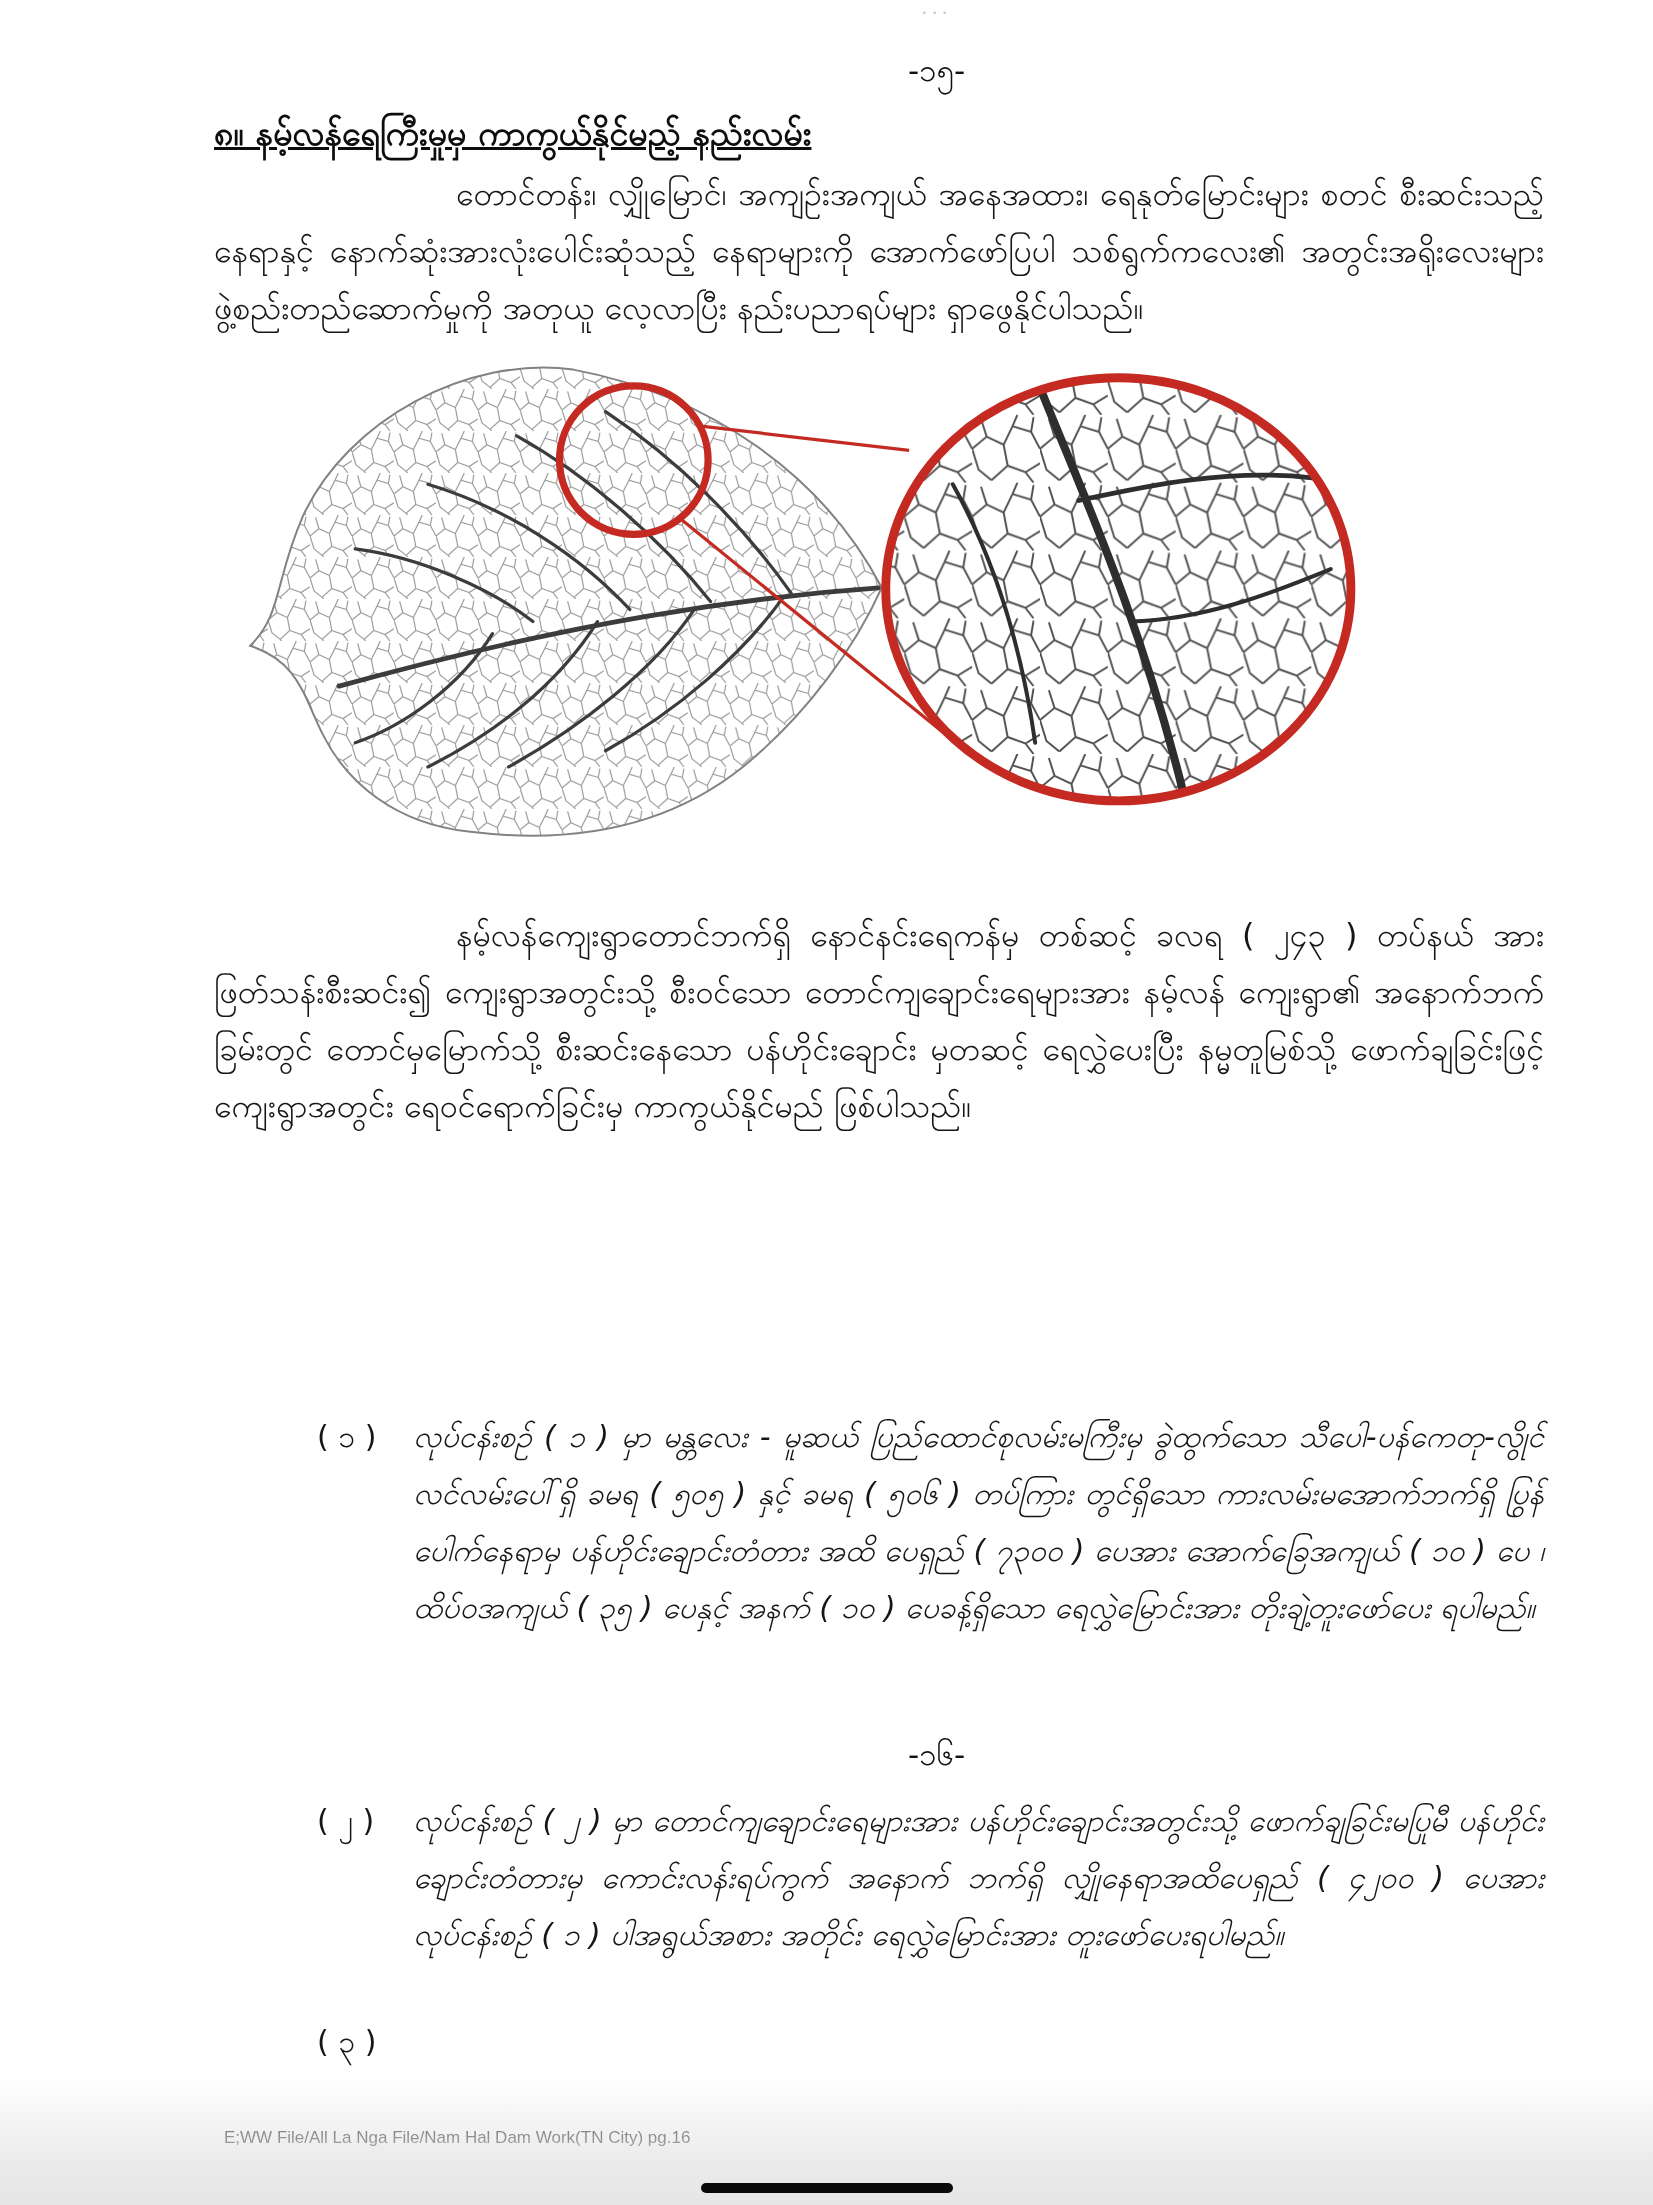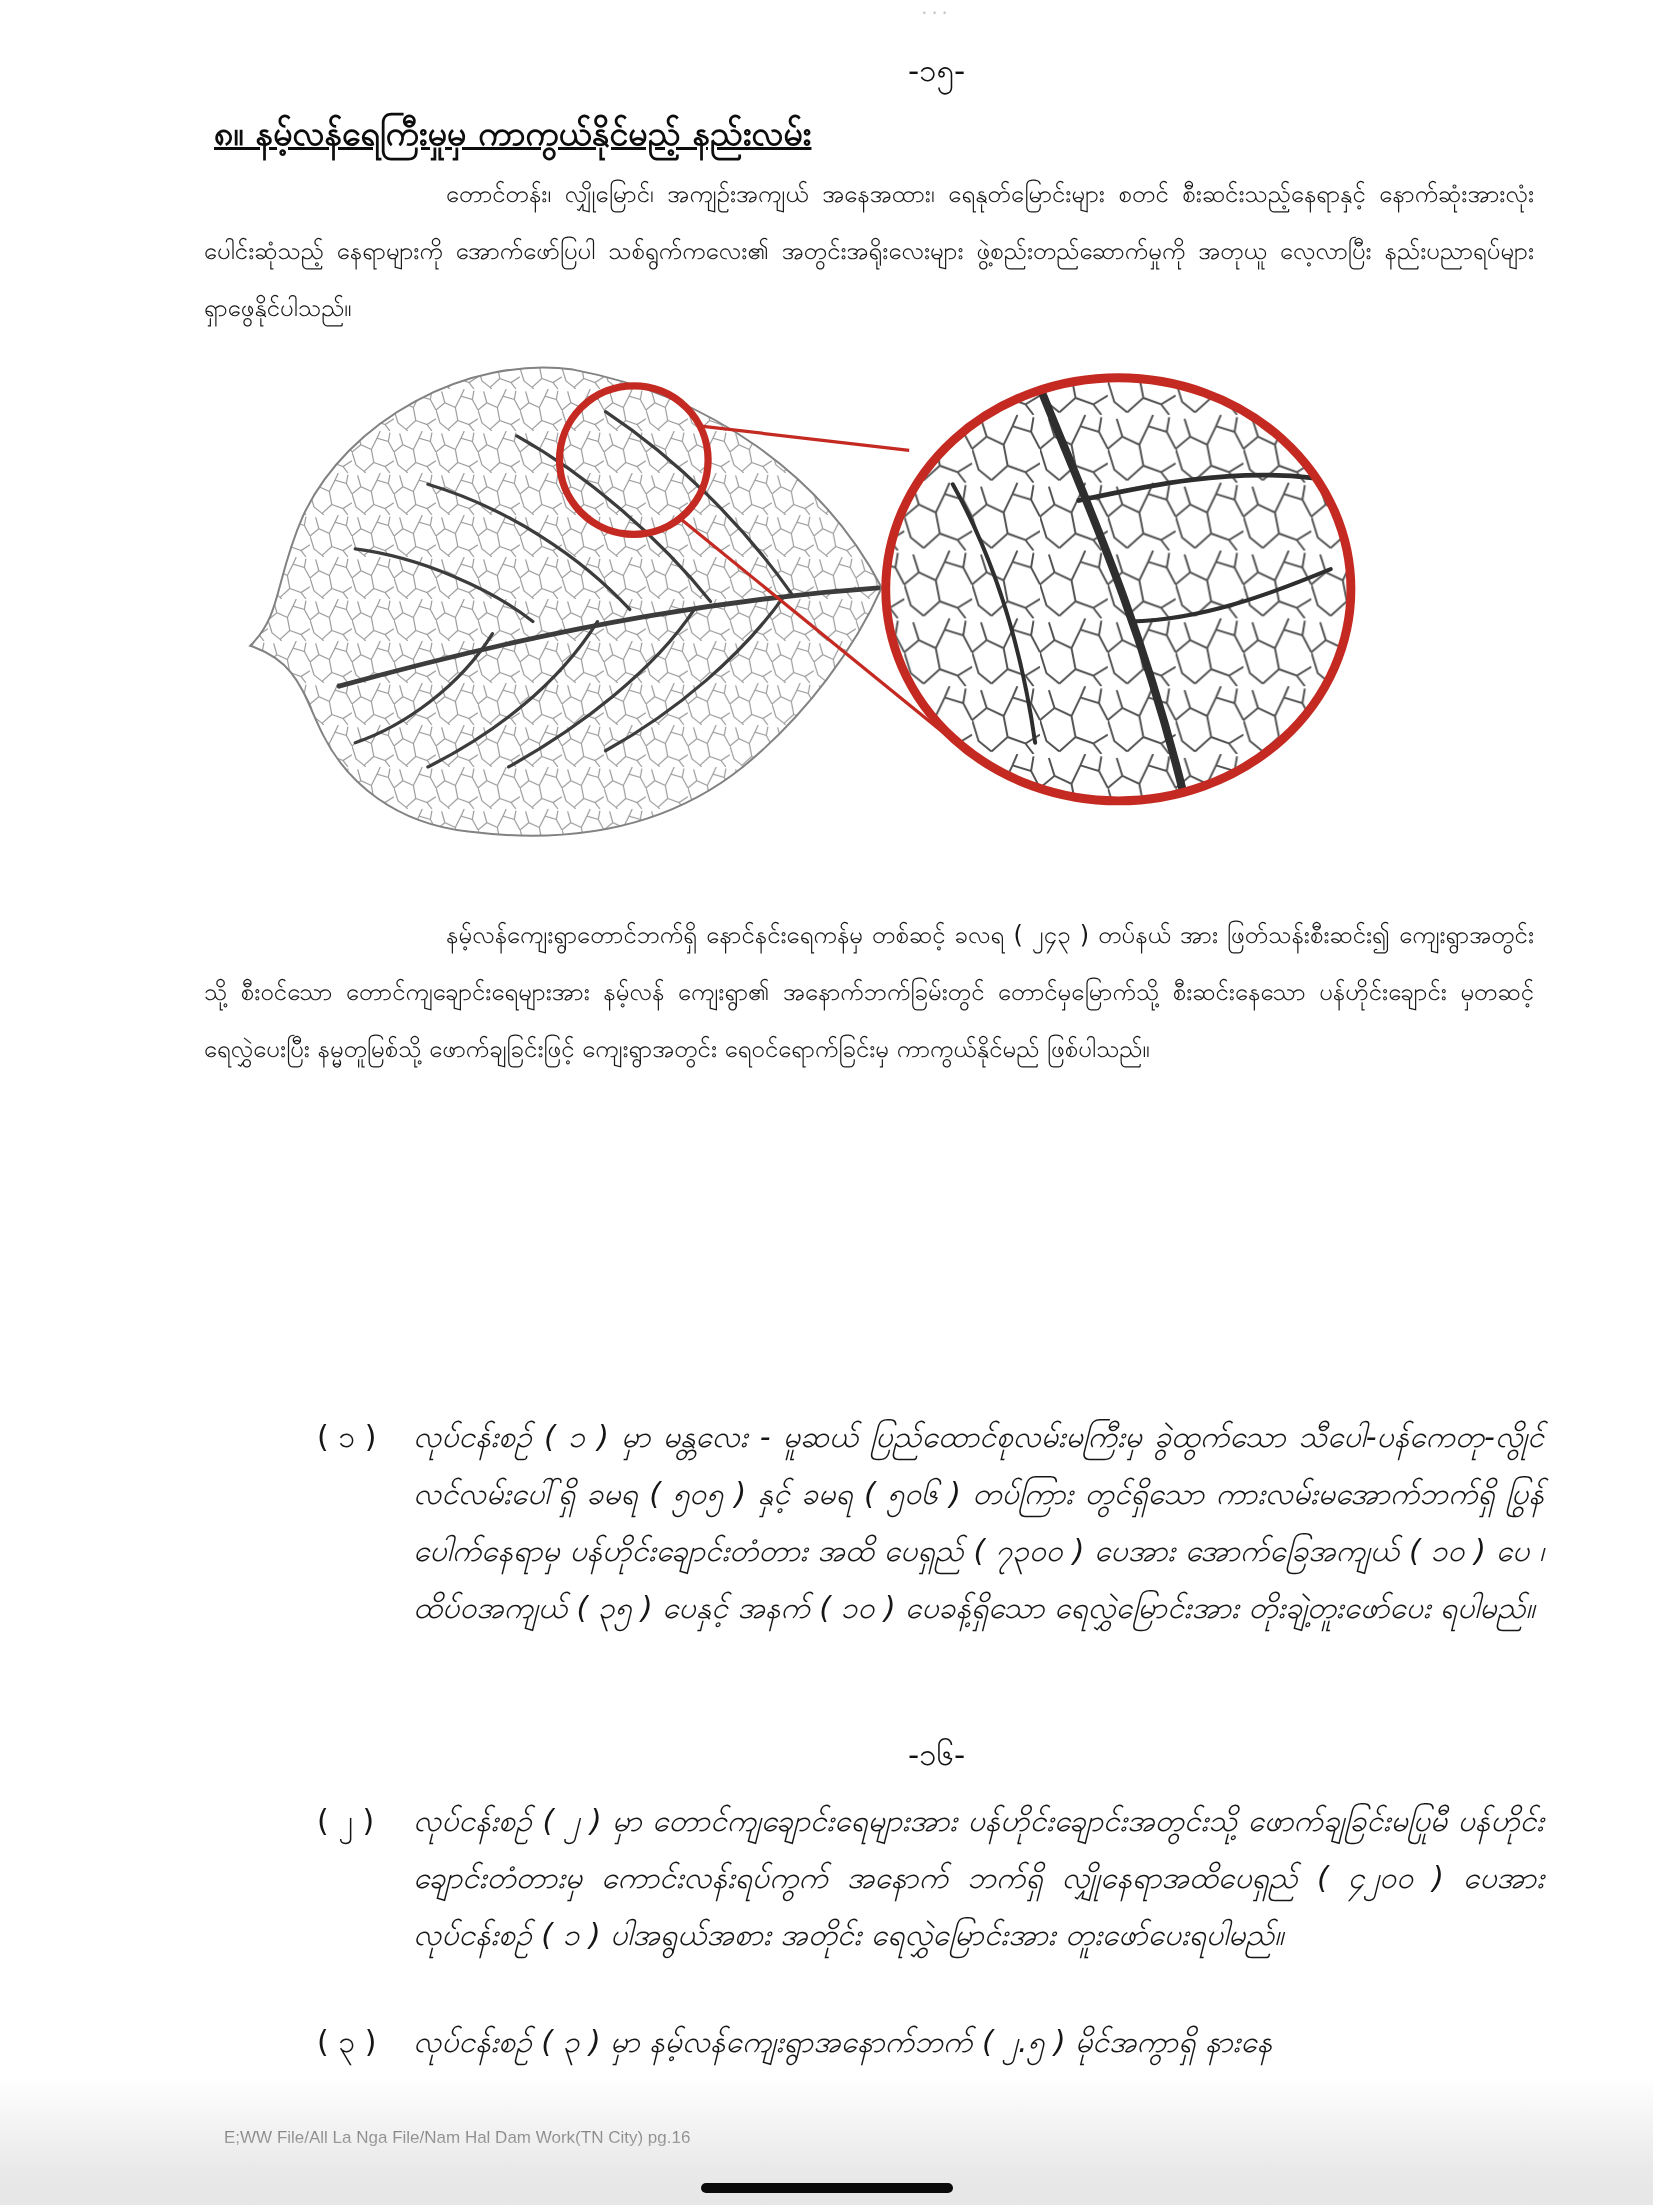--- a/index.html
+++ b/index.html
@@ -16,22 +16,22 @@
   .pagenum{font-size:31px;color:#111;}
   .pagenum-top{top:50px;}
   .pagenum-mid{top:1734px;}
   .h1{
     position:absolute;left:214px;width:1332px;
     font-size:34px;font-weight:bold;color:#0d0d0d;text-decoration:underline;
   }
   .heading-8{top:111px;}
   .heading-9{top:1188px;}
   .para{
-    position:absolute;left:204px;width:1330px;
-    font-size:24px;line-height:57px;
+    position:absolute;left:214px;width:1330px;
+    font-size:32px;line-height:57px;
     text-align:justify;text-indent:242px;
     color:#161616;
   }
   .para-8-intro{top:166px;}
   .para-8-plan{top:907px;}
   .para-9-intro{top:1248px;}
   .list-item{
     position:absolute;left:214px;width:1330px;
     display:flex;align-items:flex-start;
     font-size:30px;line-height:57px;color:#161616;
@@ -142,21 +142,20 @@
 
   <div class="centerwide pagenum pagenum-mid">-၁၆-</div>
 
   <div class="list-item item-2">
     <span class="marker">( ၂ )</span>
     <span class="item-text">လုပ်ငန်းစဉ် ( ၂ ) မှာ တောင်ကျချောင်းရေများအား ပန်ဟိုင်းချောင်းအတွင်းသို့ ဖောက်ချခြင်းမပြုမီ ပန်ဟိုင်းချောင်းတံတားမှ ကောင်းလန်းရပ်ကွက် အနောက် ဘက်ရှိ လျှိုနေရာအထိပေရှည် ( ၄၂၀၀ ) ပေအား လုပ်ငန်းစဉ် ( ၁ ) ပါအရွယ်အစား အတိုင်း ရေလွှဲမြောင်းအား တူးဖော်ပေးရပါမည်။</span>
   </div>
 
   <div class="list-item item-3">
     <span class="marker">( ၃ )</span>
-    <span class="item-text">လုပ်ငန်းစဉ် ( ၃ ) မှာ နမ့်လန်ကျေးရွာအနောက်ဘက် ( ၂.၅ ) မိုင်အကွာရှိ နားနေ</span>
   </div>
 
   <div class="footer-path">E;WW File/All La Nga File/Nam Hal Dam Work(TN City) pg.16</div>
 
   <div class="bottom-fade"></div>
 
   <div class="home-indicator"></div>
 
 </div>
 

